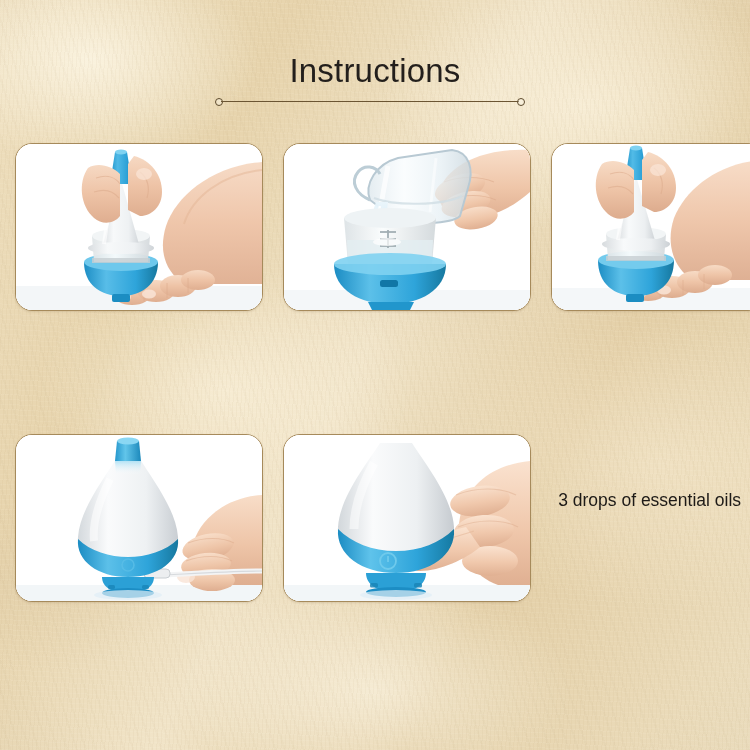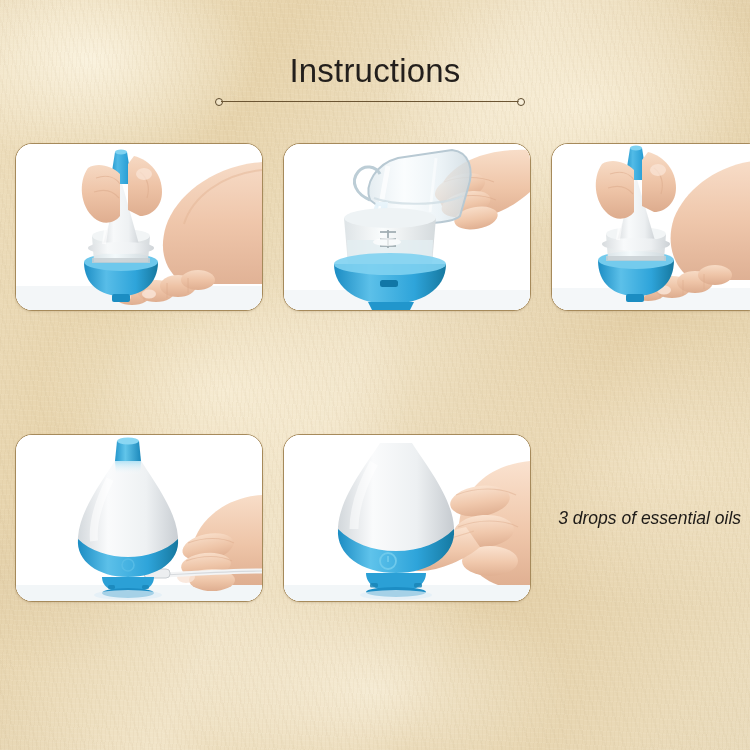--- a/index.html
+++ b/index.html
@@ -121,21 +121,21 @@
   #step-1 { left: 15px;  top: 143px; }
   #step-1 .photo { width: 246px; height: 166px; }
   #step-1 .caption { left: 8px; top: 326px; }
 
   #step-2 { left: 283px; top: 143px; }
   #step-2 .photo { width: 246px; height: 166px; }
   #step-2 .caption { left: 8px; top: 326px; }
 
   #step-3 { left: 551px; top: 143px; }
   #step-3 .photo { width: 212px; height: 166px; }
-  #step-3 .caption { left: -22px; top: 344px; font-style: italic; }
+  #step-3 .caption { left: -22px; top: 326px; }
 
   #step-4 { left: 15px;  top: 434px; }
   #step-4 .photo { width: 246px; height: 166px; }
 
   #step-5 { left: 283px; top: 434px; }
   #step-5 .photo { width: 246px; height: 166px; }
 
   .photo svg { display: block; width: 100%; height: 100%; }
 </style>
 </head>

